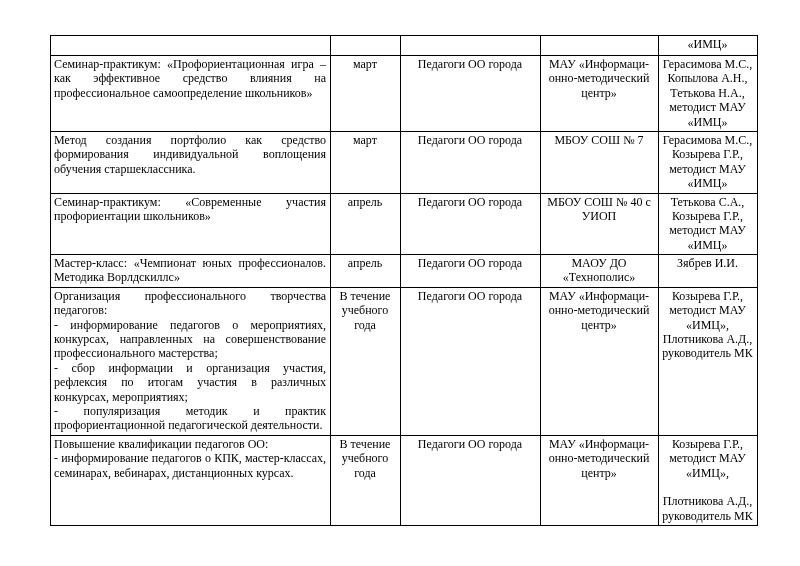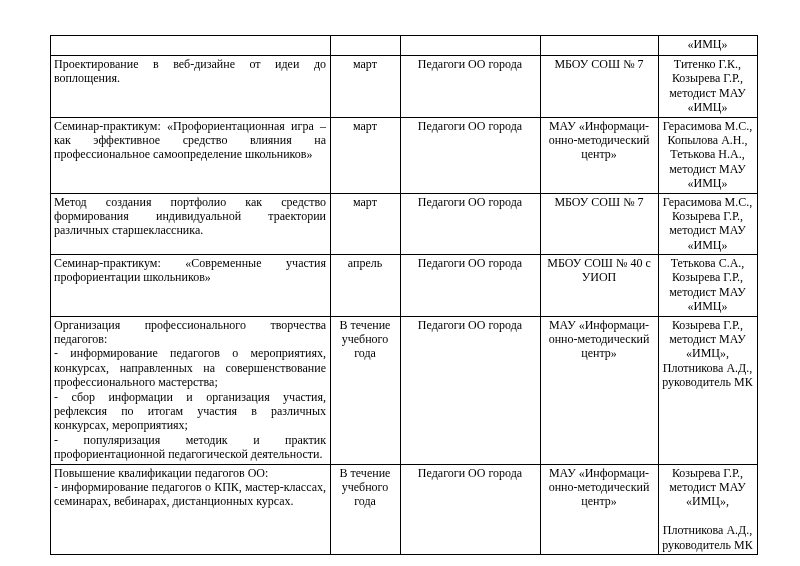--- a/index.html
+++ b/index.html
@@ -54,61 +54,58 @@
     </colgroup>
     <tbody>
       <tr class="carryover-row">
         <td class="c-activity"></td>
         <td class="c-timing"></td>
         <td class="c-participants"></td>
         <td class="c-venue"></td>
         <td class="c-responsible">«ИМЦ»</td>
       </tr>
       <tr>
-        <td class="c-activity">Проектирование в веб-дизайне от идеи до воплощения.</td>
-        <td class="c-timing">март</td>
-        <td class="c-participants">Педагоги ОО города</td>
-        <td class="c-venue">МБОУ СОШ № 7</td>
-        <td class="c-responsible">Титенко Г.К.,
-Козырева Г.Р.,
-методист МАУ
-«ИМЦ»</td>
-      </tr>
-      <tr>
         <td class="c-activity">Семинар-практикум: «Профориентационная игра – как эффективное средство влияния на профессиональное самоопределение школьников»</td>
         <td class="c-timing">март</td>
         <td class="c-participants">Педагоги ОО города</td>
         <td class="c-venue">МАУ «Информаци-
 онно-методический
 центр»</td>
         <td class="c-responsible">Герасимова М.С.,
 Копылова А.Н.,
 Тетькова Н.А.,
 методист МАУ
 «ИМЦ»</td>
       </tr>
       <tr>
-        <td class="c-activity">Метод создания портфолио как средство формирования индивидуальной траектории различных старшеклассника.</td>
+        <td class="c-activity">Метод создания портфолио как средство формирования индивидуальной воплощения обучения старшеклассника.</td>
         <td class="c-timing">март</td>
         <td class="c-participants">Педагоги ОО города</td>
         <td class="c-venue">МБОУ СОШ № 7</td>
         <td class="c-responsible">Герасимова М.С.,
 Козырева Г.Р.,
 методист МАУ
 «ИМЦ»</td>
       </tr>
       <tr>
         <td class="c-activity">Семинар-практикум: «Современные участия профориентации школьников»</td>
         <td class="c-timing">апрель</td>
         <td class="c-participants">Педагоги ОО города</td>
         <td class="c-venue">МБОУ СОШ № 40 с УИОП</td>
         <td class="c-responsible">Тетькова С.А.,
 Козырева Г.Р.,
 методист МАУ
 «ИМЦ»</td>
+      </tr>
+      <tr>
+        <td class="c-activity">Мастер-класс: «Чемпионат юных профессионалов. Методика Ворлдскиллс»</td>
+        <td class="c-timing">апрель</td>
+        <td class="c-participants">Педагоги ОО города</td>
+        <td class="c-venue">МАОУ ДО «Технополис»</td>
+        <td class="c-responsible">Зябрев И.И.</td>
       </tr>
       <tr>
         <td class="c-activity">Организация профессионального творчества педагогов:
 - информирование педагогов о мероприятиях, конкурсах, направленных на совершенствование профессионального мастерства;
 - сбор информации и организация участия, рефлексия по итогам участия в различных конкурсах, мероприятиях;
 - популяризация методик и практик профориентационной педагогической деятельности.</td>
         <td class="c-timing">В течение учебного года</td>
         <td class="c-participants">Педагоги ОО города</td>
         <td class="c-venue">МАУ «Информаци-
 онно-методический

